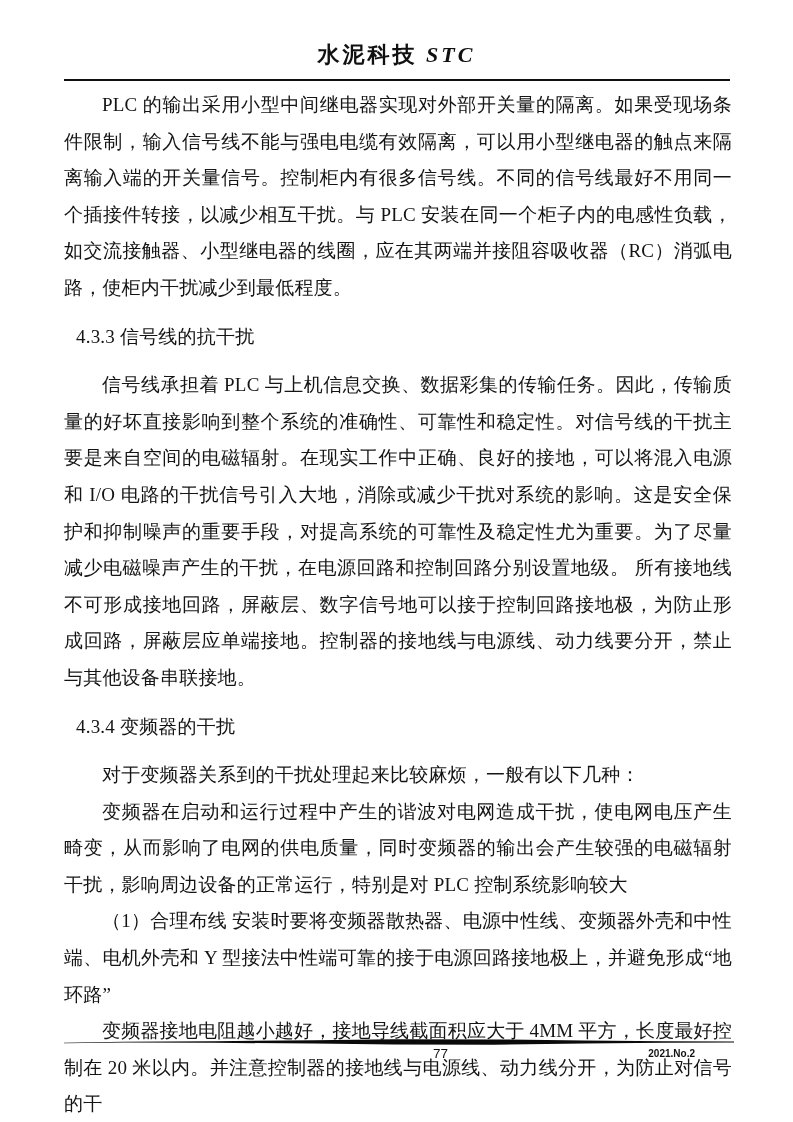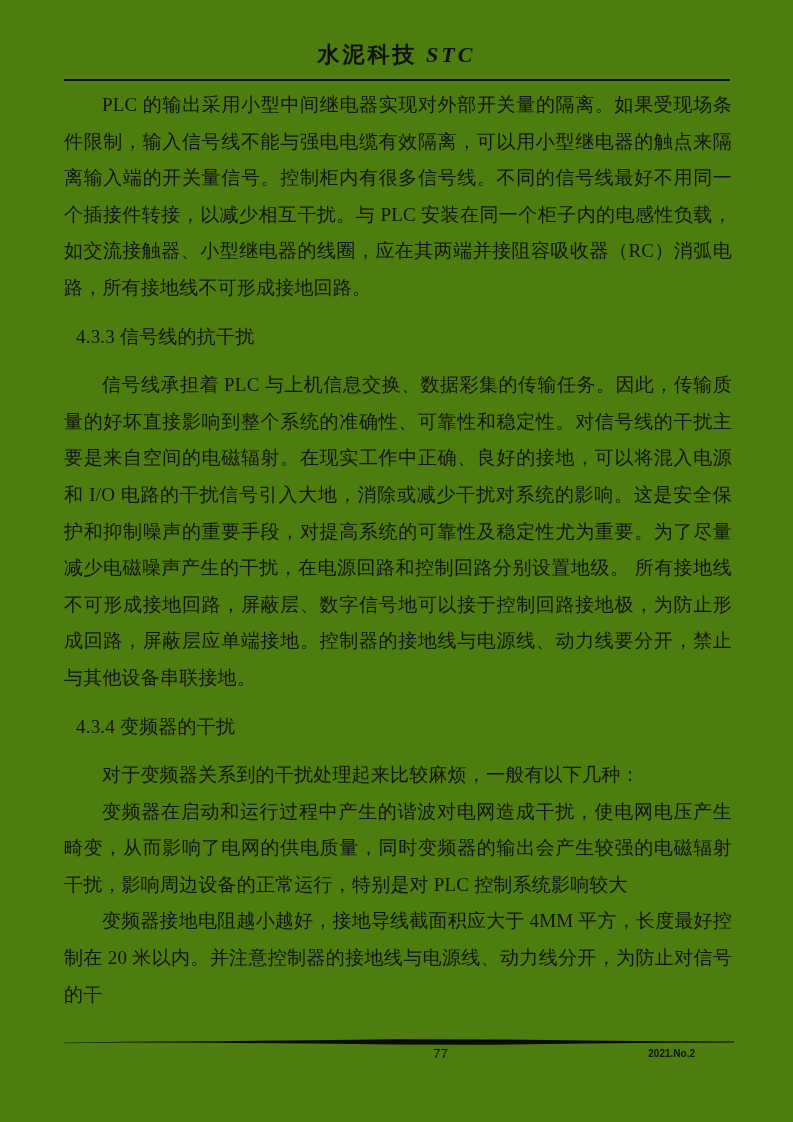--- a/index.html
+++ b/index.html
@@ -1,21 +1,21 @@
 <!DOCTYPE html>
 <html lang="zh"><head>
 <meta charset="utf-8">
 <style>
   html, body { margin: 0; padding: 0; background: #e8e8e8; }
   .page {
     position: relative;
     width: 793px;
     height: 1122px;
     margin: 0 auto;
-    background: #4d7c0f;
+    background: #ffffff;
     overflow: hidden;
     font-family: "Liberation Serif", "DejaVu Serif", serif;
     color: #141414;
   }
   
   .journal-title {
     position: absolute;
     top: 40px;
     left: 0;
     width: 100%;
@@ -88,26 +88,27 @@
 </head>
 <body>
 
 <div class="page">
 
   <div class="journal-title">水泥科技 STC</div>
 
   <div class="header-rule"></div>
 
   <div class="doc-body">
-    <p class="para">PLC 的输出采用小型中间继电器实现对外部开关量的隔离。如果受现场条件限制，输入信号线不能与强电电缆有效隔离，可以用小型继电器的触点来隔离输入端的开关量信号。控制柜内有很多信号线。不同的信号线最好不用同一个插接件转接，以减少相互干扰。与 PLC 安装在同一个柜子内的电感性负载，如交流接触器、小型继电器的线圈，应在其两端并接阻容吸收器（RC）消弧电路，所有接地线不可形成接地回路。</p>
+    <p class="para">PLC 的输出采用小型中间继电器实现对外部开关量的隔离。如果受现场条件限制，输入信号线不能与强电电缆有效隔离，可以用小型继电器的触点来隔离输入端的开关量信号。控制柜内有很多信号线。不同的信号线最好不用同一个插接件转接，以减少相互干扰。与 PLC 安装在同一个柜子内的电感性负载，如交流接触器、小型继电器的线圈，应在其两端并接阻容吸收器（RC）消弧电路，使柜内干扰减少到最低程度。</p>
     <p class="heading">4.3.3 信号线的抗干扰</p>
     <p class="para">信号线承担着 PLC 与上机信息交换、数据彩集的传输任务。因此，传输质量的好坏直接影响到整个系统的准确性、可靠性和稳定性。对信号线的干扰主要是来自空间的电磁辐射。在现实工作中正确、良好的接地，可以将混入电源和 I/O 电路的干扰信号引入大地，消除或减少干扰对系统的影响。这是安全保护和抑制噪声的重要手段，对提高系统的可靠性及稳定性尤为重要。为了尽量减少电磁噪声产生的干扰，在电源回路和控制回路分别设置地级。 所有接地线不可形成接地回路，屏蔽层、数字信号地可以接于控制回路接地极，为防止形成回路，屏蔽层应单端接地。控制器的接地线与电源线、动力线要分开，禁止与其他设备串联接地。</p>
     <p class="heading">4.3.4 变频器的干扰</p>
     <p class="para">对于变频器关系到的干扰处理起来比较麻烦，一般有以下几种：</p>
     <p class="para">变频器在启动和运行过程中产生的谐波对电网造成干扰，使电网电压产生畸变，从而影响了电网的供电质量，同时变频器的输出会产生较强的电磁辐射干扰，影响周边设备的正常运行，特别是对 PLC 控制系统影响较大</p>
+    <p class="para">（1）合理布线 安装时要将变频器散热器、电源中性线、变频器外壳和中性端、电机外壳和 Y 型接法中性端可靠的接于电源回路接地极上，并避免形成“地环路”</p>
     <p class="para">变频器接地电阻越小越好，接地导线截面积应大于 4MM 平方，长度最好控制在 20 米以内。并注意控制器的接地线与电源线、动力线分开，为防止对信号的干</p>
   </div>
 
   <svg class="footer-rule-svg" viewBox="0 0 670 12" preserveAspectRatio="none">
     <polygon fill="#0a0a0a" points="0,6.8 60,5.8 150,5.2 250,4.2 330,3.2 430,3.4 520,4.4 600,5.2 670,5.6 670,6.6 600,6.8 520,7.6 430,8.8 330,8.6 250,7.6 150,6.8 60,6.6 0,7.3"></polygon>
   </svg>
 
   <div class="page-number">77</div>
 
   <div class="issue-number">2021.No.2</div>

